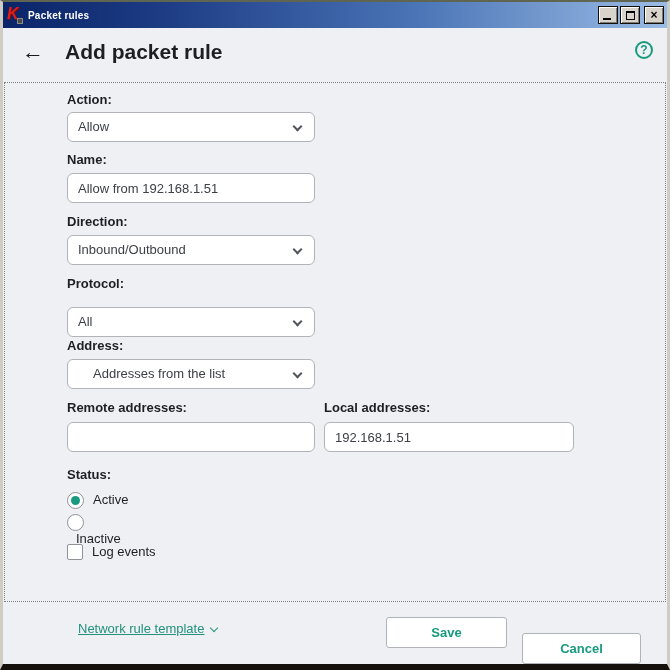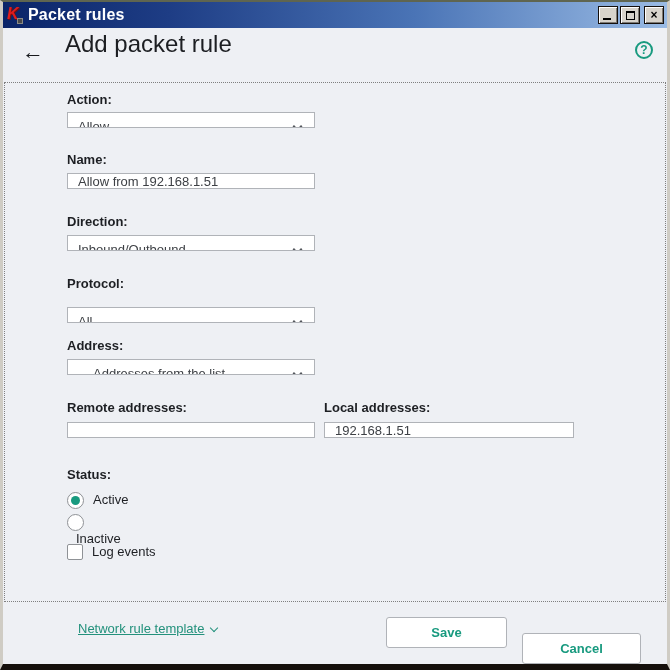--- a/index.html
+++ b/index.html
@@ -27,21 +27,21 @@
   }
   .kicon .kletter {
     position: absolute; left: 0; top: -2px;
     font-size: 16px; font-weight: 700; font-style: italic;
     color: #de1d1d; text-shadow: 1px 1px 0 #7a0c0c;
   }
   .kicon .ksquare {
     position: absolute; right: 1px; bottom: 0; width: 6px; height: 6px;
     background: #4a4a4a; border: 1px solid #8b8b86;
   }
-  .titlebar-text { color: #ffffff; font-size: 16px; font-weight: 700; letter-spacing: .2px; }
+  .titlebar-text { color: #ffffff; font-size: 10px; font-weight: 700; letter-spacing: .2px; }
   .win-controls { position: absolute; right: 3px; top: 4px; display: flex; }
   .win-btn {
     width: 20px; height: 18px; background: #d8d4cc;
     border: 1px solid #15100c;
     box-shadow: inset 1px 1px 0 #ffffff, inset -1px -1px 0 #7e7a74;
     margin-left: 2px; position: relative; cursor: default;
     display: flex; align-items: center; justify-content: center;
   }
   .win-btn.close { margin-left: 4px; }
   .glyph-min { position: absolute; left: 4px; bottom: 3px; width: 8px; height: 2px; background: #000; }
@@ -49,40 +49,40 @@
   .glyph-close { font-size: 12px; font-weight: 700; color: #000; line-height: 1; }
 
   
   .header { position: absolute; top: 26px; left: 0; right: 0; height: 54px; }
   .back-btn {
     position: absolute; left: 16px; top: 10px; width: 28px; height: 28px;
     font-size: 22px; font-weight: 700; color: #16181c; line-height: 28px; text-align: center;
     cursor: pointer;
   }
   .page-title {
-    position: absolute; left: 62px; top: 2px;
-    font-size: 24px; font-weight: 400; color: #1c1e22;
+    position: absolute; left: 62px; top: 12px;
+    font-size: 21px; font-weight: 700; color: #1c1e22;
   }
   .help-btn {
     position: absolute; right: 14px; top: 13px; width: 18px; height: 18px;
     border: 2px solid #189a7f; border-radius: 50%;
     color: #189a7f; font-size: 12px; font-weight: 700;
     display: flex; align-items: center; justify-content: center; cursor: pointer;
   }
 
   
   .content {
     position: absolute; left: 1px; right: 1px; top: 80px; height: 520px;
     border: 1px dotted #7f7f7f;
   }
 
   .field-label { position: absolute; left: 62px; font-size: 13px; font-weight: 700; color: #1d1f23; }
   .control {
-    position: absolute; left: 62px; width: 248px; height: 16px;
-    background: #ffffff; border: 1px solid #b0b3b8; border-radius: 0;
+    position: absolute; left: 62px; width: 248px; height: 30px;
+    background: #ffffff; border: 1px solid #b0b3b8; border-radius: 6px;
     font-size: 13px; color: #3d4045; line-height: 28px; padding: 0 26px 0 10px;
     overflow: hidden; white-space: nowrap;
   }
   .dropdown { cursor: pointer; }
   .chev {
     position: absolute; right: 13px; top: 10px; width: 7px; height: 7px;
     border-right: 2px solid #53565c; border-bottom: 2px solid #53565c;
     transform: rotate(45deg);
   }
   input.control { padding-right: 10px; line-height: normal; font-family: "Liberation Sans", sans-serif; }

